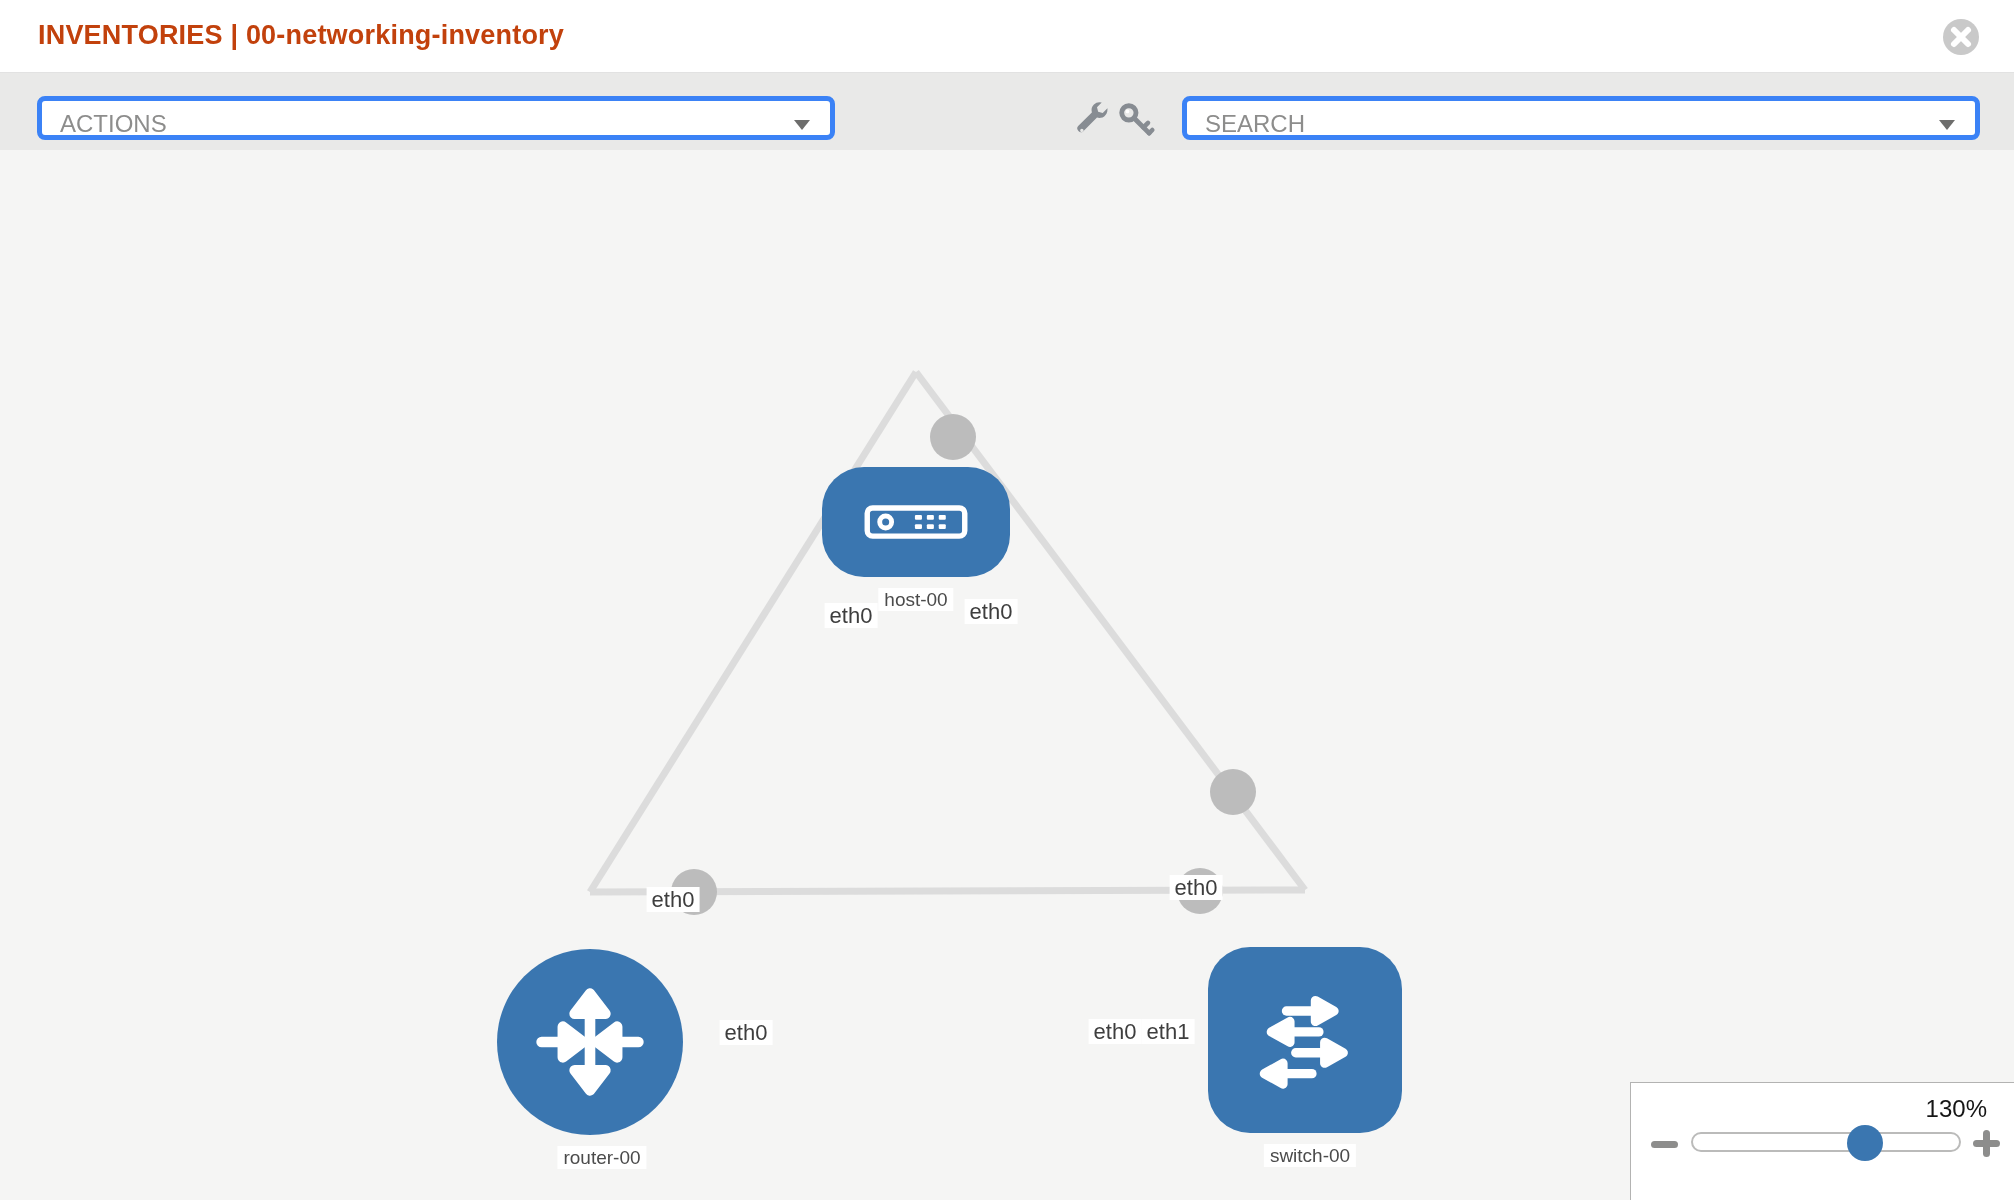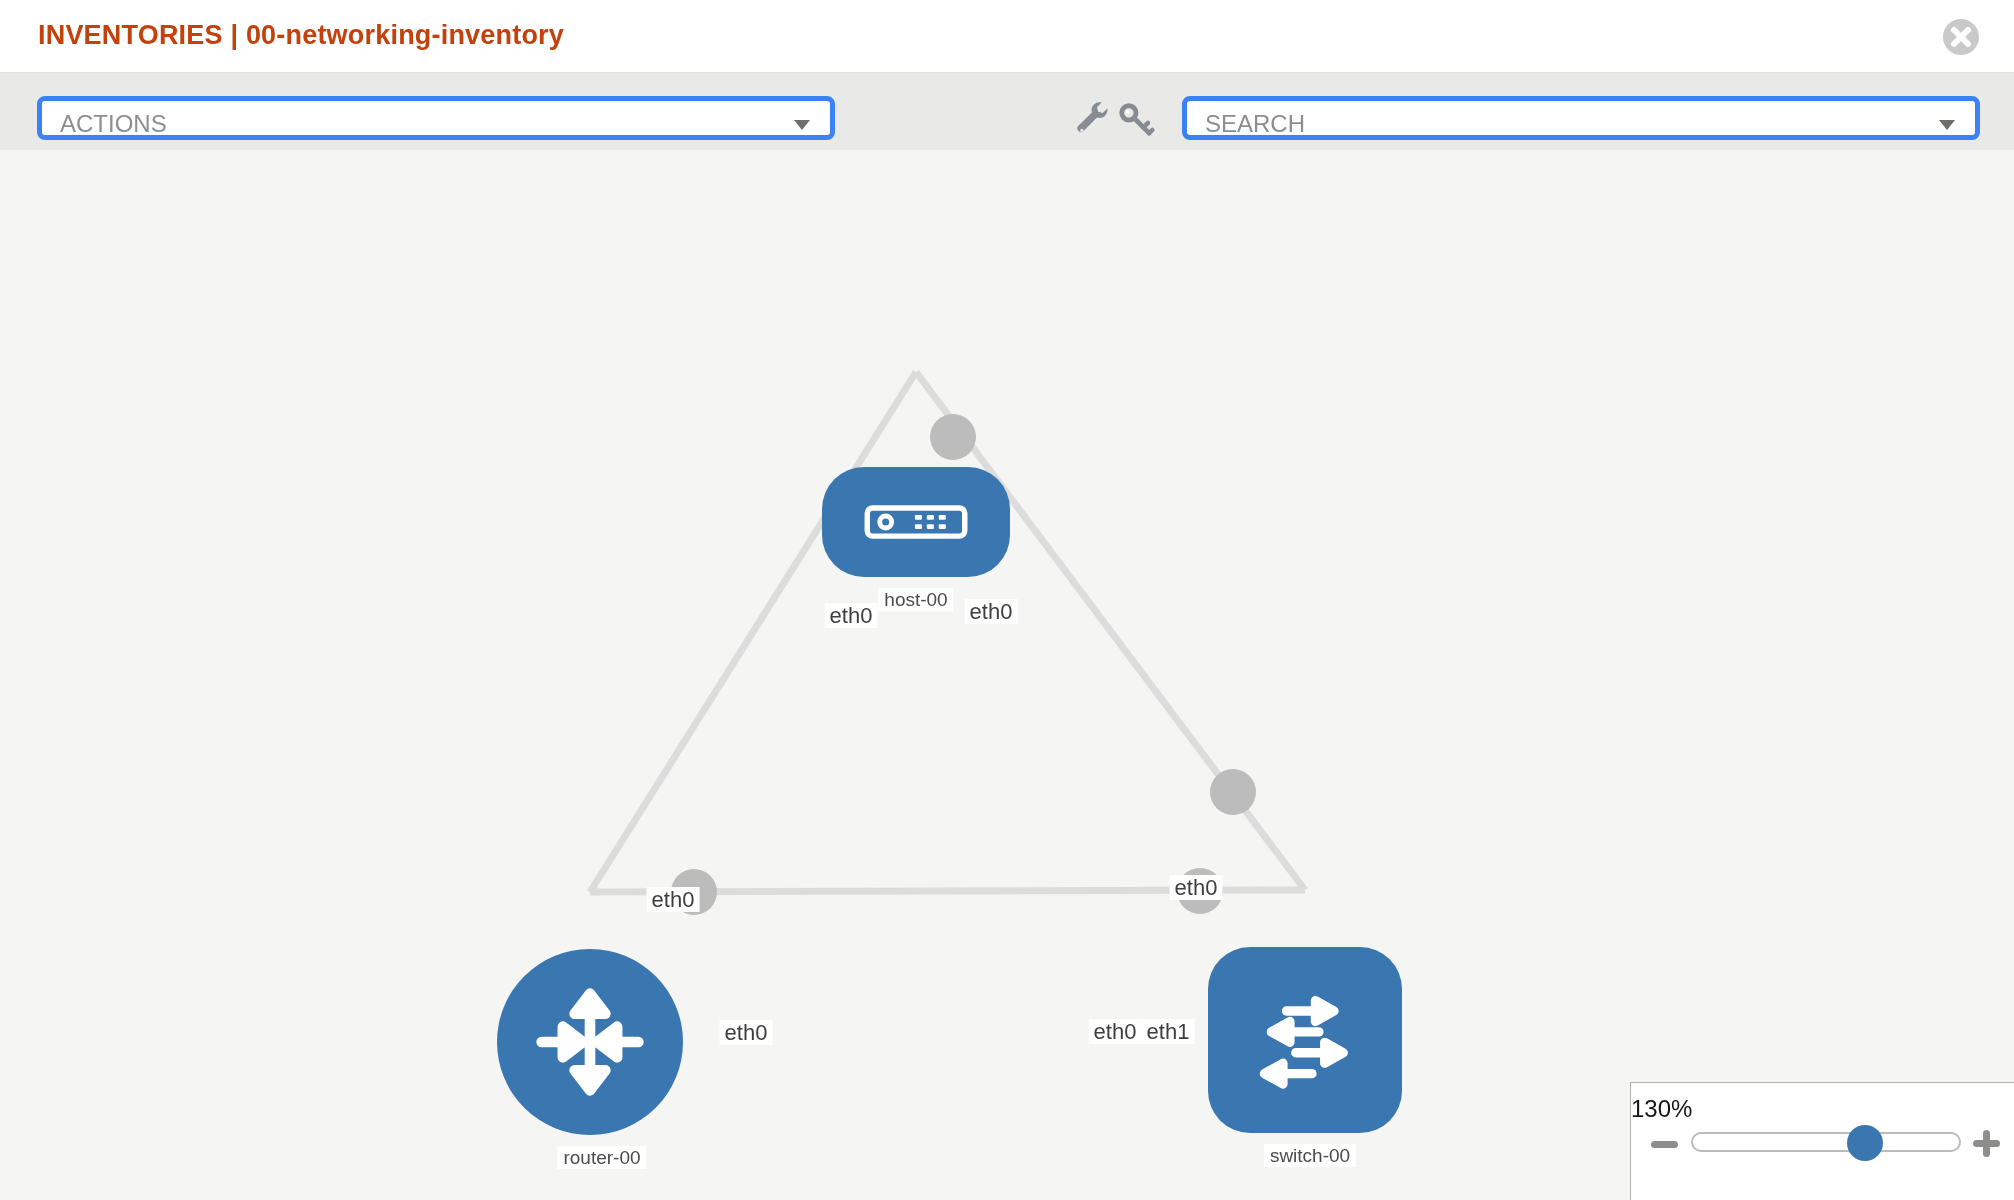--- a/index.html
+++ b/index.html
@@ -42,21 +42,21 @@
   #if-0{left:851px;top:453px;}
   #if-1{left:991px;top:449px;}
   #if-2{left:673px;top:737px;}
   #if-3{left:1196px;top:725px;}
   #if-4{left:746px;top:870px;}
   #if-5{left:1115px;top:869px;z-index:4;}
   #if-6{left:1168px;top:869px;z-index:5;}
 
   
   #zoom-box{position:absolute;left:1630px;top:1082px;width:400px;height:150px;background:#ffffff;border:1px solid #b3b3b2;box-sizing:border-box;}
-  #zoom-value{position:absolute;left:0;top:12px;width:356px;text-align:left;font-size:24px;color:#161616;}
+  #zoom-value{position:absolute;left:0;top:12px;width:356px;text-align:right;font-size:24px;color:#161616;}
   #zoom-minus{position:absolute;left:18px;top:50px;width:34px;height:22px;border:none;background:transparent;padding:0;cursor:pointer;}
   #zoom-minus .bar-h{position:absolute;left:2px;top:8px;width:27px;height:7px;border-radius:3.5px;background:#8d8d8c;}
   #zoom-plus{position:absolute;left:338px;top:42px;width:36px;height:38px;border:none;background:transparent;padding:0;cursor:pointer;}
   #zoom-plus .bar-h{position:absolute;left:4px;top:15px;width:27px;height:7px;border-radius:3.5px;background:#8d8d8c;}
   #zoom-plus .bar-v{position:absolute;left:14px;top:5px;width:7px;height:27px;border-radius:3.5px;background:#8d8d8c;}
   #zoom-track{position:absolute;left:60px;top:49px;width:270px;height:20px;border:2px solid #bbbbba;border-radius:12px;background:#ffffff;box-sizing:border-box;cursor:pointer;}
   #zoom-handle{position:absolute;left:216px;top:42px;width:36px;height:36px;border-radius:50%;background:var(--node-blue,#3a76b0);cursor:grab;}
 </style>
 </head>
 <body>

